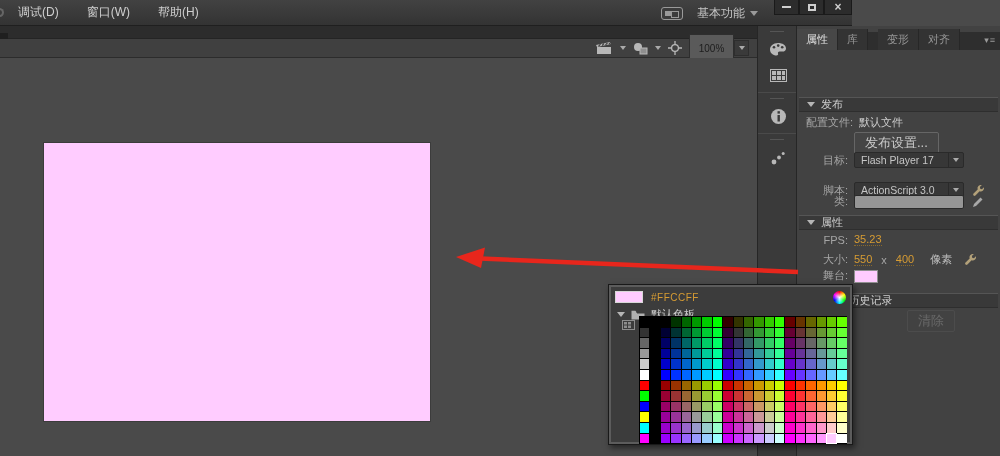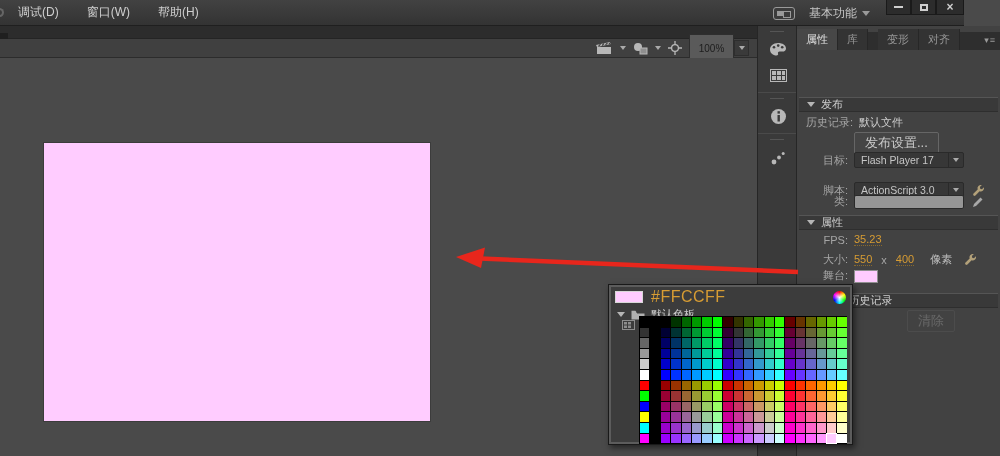--- a/index.html
+++ b/index.html
@@ -4,21 +4,21 @@
 <style>
   * { margin:0; padding:0; box-sizing:border-box; }
   html,body { background:#222; }
   body { font-family:"Liberation Sans","DejaVu Sans",sans-serif; }
   #app {
     position:relative; width:1000px; height:456px; overflow:hidden;
     background:#4a4a4a; color:#c8c8c8; font-size:11px;
   }
   
   .menubar {
-    position:absolute; left:0; top:0; width:964px; height:26px;
+    position:absolute; left:0; top:0; width:852px; height:26px;
     background:linear-gradient(#424242,#333333); border-bottom:1px solid #1f1f1f;
     display:flex; align-items:center; color:#cfcfcf; font-size:12px;
   }
   .menu-item { padding:0 14px; height:100%; display:flex; align-items:center; cursor:default; }
   .crop-frag { width:7px; height:9px; border:2px solid #8a8a8a; border-left:none; border-radius:0 6px 6px 0; margin-left:-3px; opacity:.55; }
   .menubar-right { position:absolute; right:0; top:0; height:26px; display:flex; align-items:center; }
   .ws-icon { width:22px; height:13px; border:1px solid #9a9a9a; border-radius:3px; background:#3c3c3c; position:relative; margin-right:14px; }
   .ws-icon:before { content:""; position:absolute; left:3px; top:3px; width:6px; height:5px; background:#9a9a9a; }
   .ws-icon:after  { content:""; position:absolute; right:3px; top:3px; width:6px; height:5px; border:1px solid #9a9a9a; }
   .ws-label { color:#c5c5c5; margin-right:5px; }
@@ -69,21 +69,21 @@
   .dropdown .dbtn { width:15px; height:100%; border-left:1px solid #2a2a2a; display:flex; align-items:center; justify-content:center; }
   .classinput { width:110px; height:14px; background:#969696; border:1px solid #2a2a2a; border-radius:2px; }
   .rowicon { margin-left:8px; display:flex; }
   .stageswatch { width:24px; height:13px; background:#FFCCFF; border:1px solid #909090; }
   .ghostbtn { position:absolute; left:110px; top:284px; opacity:.28; }
   
   .popup { position:absolute; left:608px; top:284px; width:245px; height:161px; background:#3c3c3c;
            border:1px solid #191919; box-shadow:inset 0 0 0 2px #5c5c5c, 2px 3px 6px rgba(0,0,0,.5); z-index:10; }
   .pop-head { position:absolute; left:6px; top:4px; right:6px; height:16px; display:flex; align-items:center; }
   .pop-swatch { width:28px; height:12px; background:#FFCCFF; border:1px solid #d8d8d8; margin-right:8px; }
-  .pop-hex { color:#d79c33; font-size:16px; letter-spacing:.5px; flex:1; }
+  .pop-hex { color:#d79c33; font-size:10px; letter-spacing:.5px; flex:1; }
   .wheel { width:13px; height:13px; border-radius:50%;
            background:radial-gradient(circle at 50% 50%, #ffffff 0%, rgba(255,255,255,0) 62%),
                       conic-gradient(#f00,#ff0,#0f0,#0ff,#00f,#f0f,#f00); }
   .pop-row2 { position:absolute; left:8px; top:22px; display:flex; align-items:center; gap:6px; color:#cccccc; }
   .railicon { position:absolute; left:13px; top:35px; }
   .swatchgrid { position:absolute; left:30px; top:31px; width:208px; height:128px; background:#000;
                 display:grid; grid-template-columns:repeat(20,9.4px); grid-auto-rows:9.6px; gap:1px; padding:1px; }
   .cell { width:9.4px; height:9.6px; }
   .cell.sel { box-shadow:0 0 0 1px #ffffff; position:relative; z-index:2; }
   
@@ -195,21 +195,21 @@
       <span class="ptab">对齐</span>
     </div>
     <span class="panelmenu">▾≡</span>
 
 
     <div class="sechdr" style="top:71px;">
       <span class="tri"></span>
       <span>发布</span>
     </div>
     <div class="prow" style="top:89px;">
-      <span class="plabel" style="width:60px;">历史记录:</span>
+      <span class="plabel" style="width:60px;">配置文件:</span>
       <span class="pvalue">默认文件</span>
     </div>
     <div class="prow" style="top:106px;">
       <span class="plabel" style="width:55px;"></span>
       <button class="btn">发布设置...</button>
     </div>
     <div class="prow" style="top:126px;">
       <span class="plabel">目标:</span>
       <span class="dropdown">
         <span class="dval">Flash Player 17</span>

